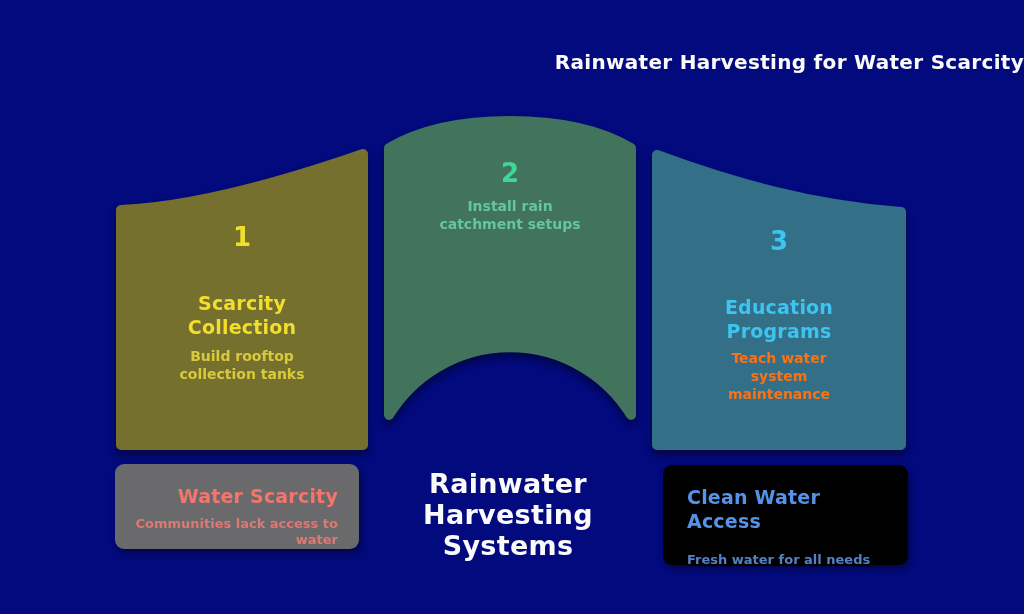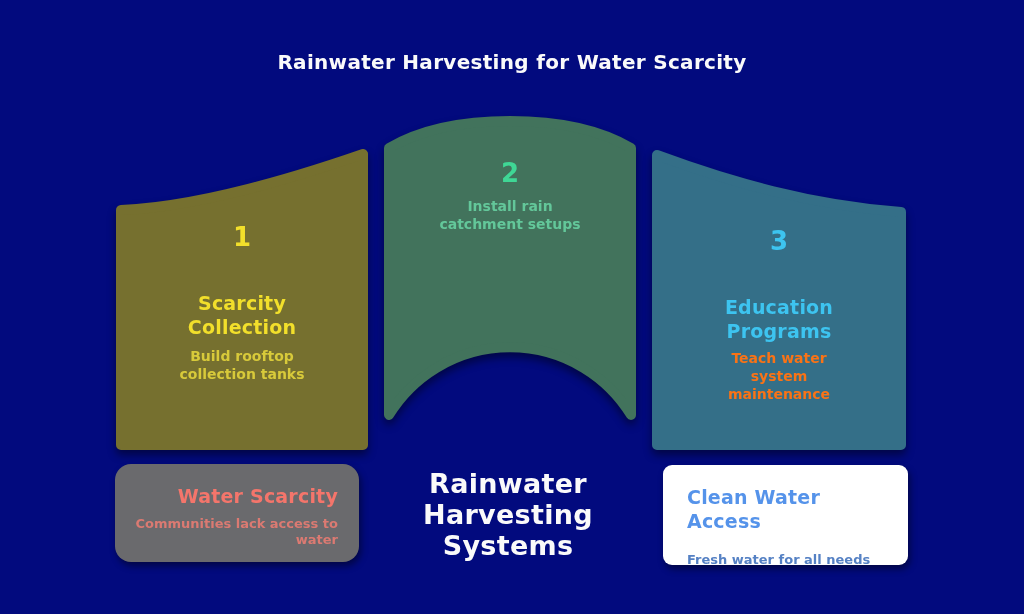--- a/index.html
+++ b/index.html
@@ -12,21 +12,21 @@
     height: 614px;
     overflow: hidden;
     font-family: "DejaVu Sans", "Liberation Sans", sans-serif;
     font-weight: 700;
   }
   .title {
     position: absolute;
     left: 0;
     top: 50px;
     width: 1024px;
-    text-align: center;
+    text-align: right;
     font-size: 20px;
     letter-spacing: 0.3px;
     white-space: pre-line;
   }
   svg.panels {
     position: absolute;
     left: 0;
     top: 0;
   }
   svg.panels path {
@@ -71,24 +71,23 @@
   .card .card-desc {
     font-size: 13px;
     line-height: 16px;
     margin-top: 8px;
     white-space: pre-line;
   }
   .card-left {
     left: 115px;
     top: 464px;
     width: 244px;
-    height: 98px;
+    height: 85px;
     text-align: right;
     padding: 20px 21px 0 10px;
-    border-radius: 16px;
   }
   .card-right {
     left: 663px;
     top: 465px;
     width: 245px;
     height: 100px;
     text-align: left;
     padding: 20px 10px 0 24px;
   }
   .card-right .card-desc { margin-top: 19px; }
@@ -143,18 +142,18 @@
   <div class="card card-left" style="background-color: rgb(106, 106, 109);">
     <div class="card-head" style="color: rgb(244, 117, 107);">Water Scarcity</div>
     <div class="card-desc" style="color: rgb(219, 122, 114);">Communities lack access to
 water</div>
   </div>
 
   <div class="system-label" style="color: rgb(250, 250, 250);">Rainwater
 Harvesting
 Systems</div>
 
-  <div class="card card-right" style="background-color: #ffffff;">
+  <div class="card card-right" style="background-color: #000000; text-decoration: underline;">
     <div class="card-head" style="color: rgb(85, 147, 234);">Clean Water Access</div>
     <div class="card-desc" style="color: rgb(85, 129, 196);">Fresh water for all needs</div>
   </div>
 
 </div>
 
 </body></html>

